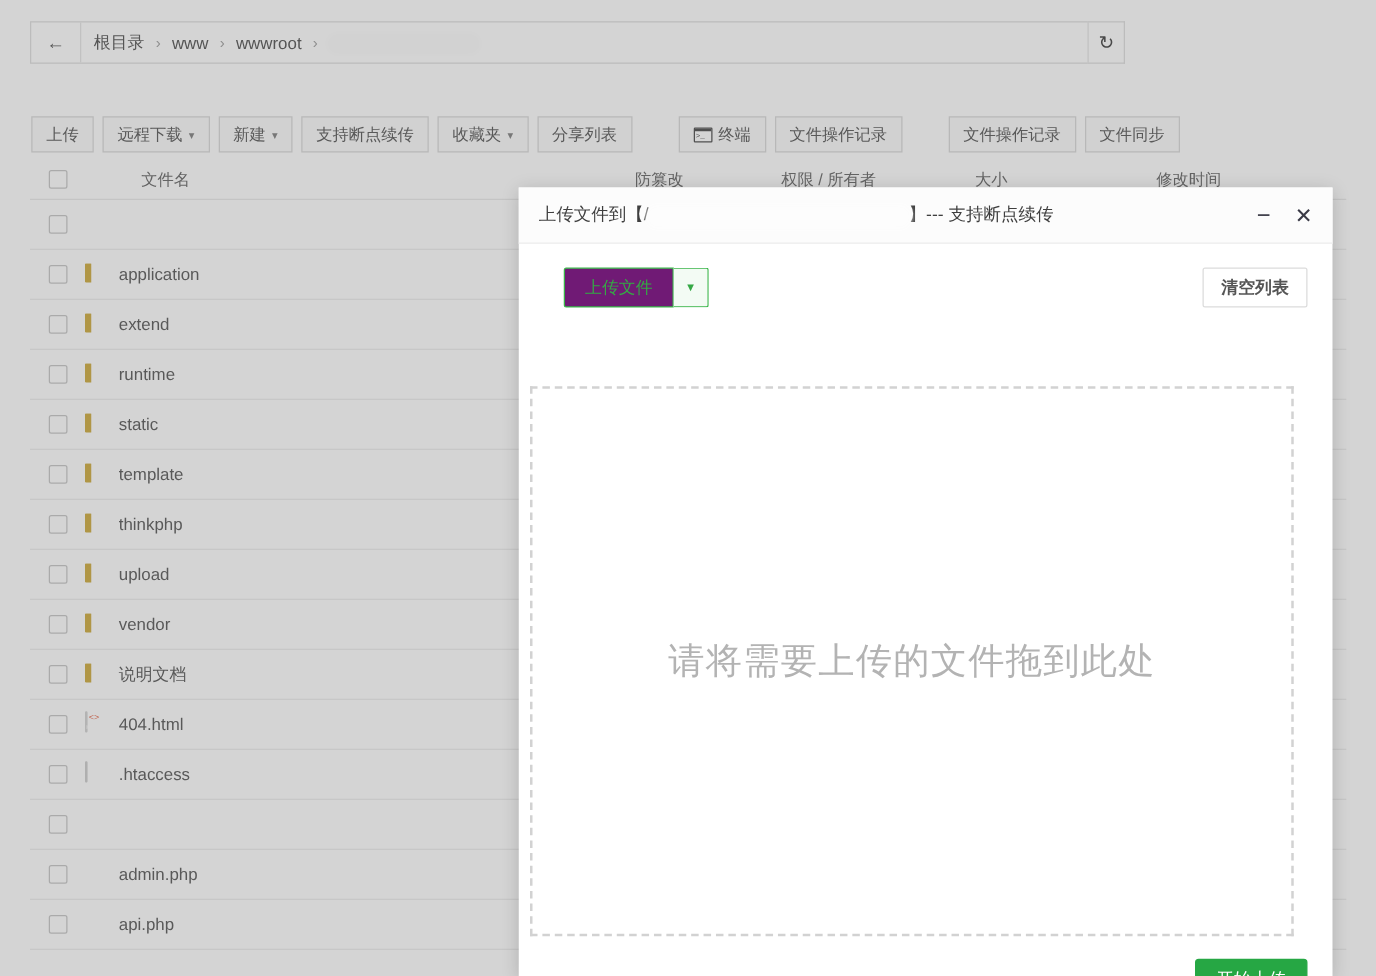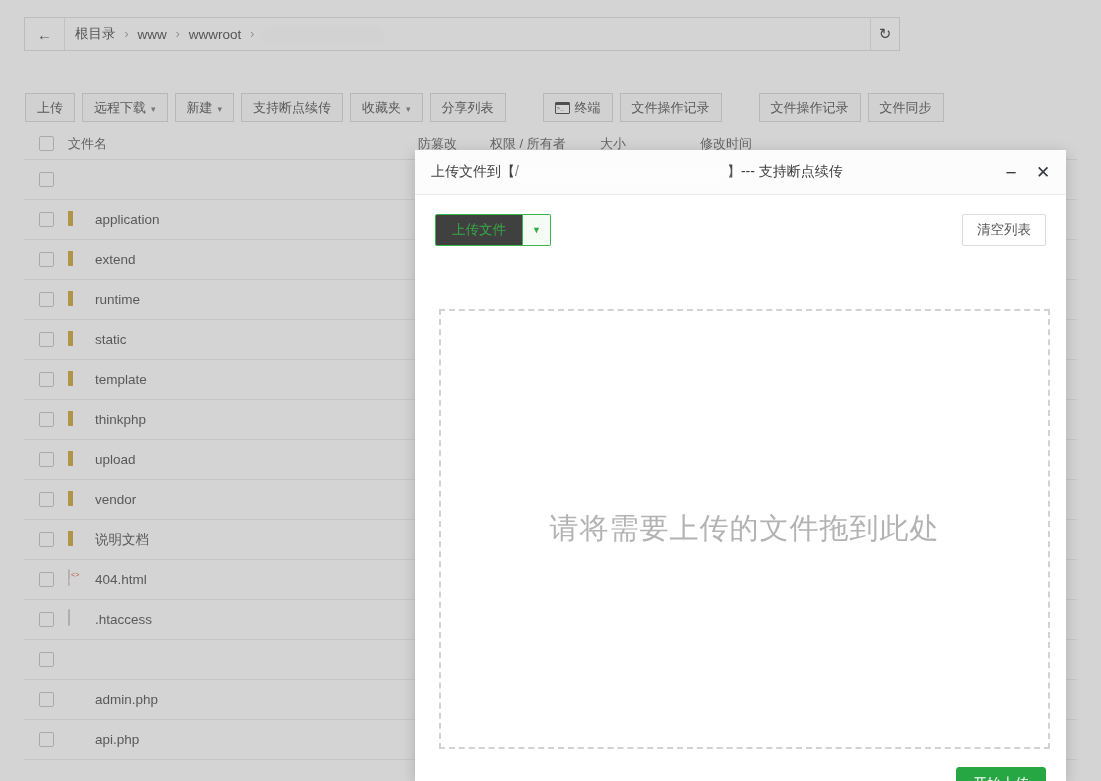--- a/index.html
+++ b/index.html
@@ -93,20 +93,21 @@
     content: ""; position: absolute; left: 2px; right: 2px; bottom: 2px;
     height: 3px; background: #fbfbfb; border-radius: 1px;
   }
 
   
   .table { position: absolute; left: 24px; top: 128px; width: 1053px; }
   .thead {
     display: flex; align-items: center;
     height: 32px; font-size: 13px; color: #5a5a5a;
     border-bottom: 1px solid #e8e8e8;
+    justify-content: space-between;
   }
   .row {
     display: flex; align-items: center;
     height: 40px; font-size: 13.5px; color: #4b4b4b;
     border-bottom: 1px solid #ececec;
   }
   .c-chk   { width: 44px; display: flex; align-items: center; padding-left: 15px; }
   .c-name  { width: 350px; display: flex; align-items: center; gap: 10px; }
   .c-prot  { width: 72px; }
   .c-perm  { width: 100px; }
@@ -195,42 +196,43 @@
     width: 18px; text-align: center;
   }
   .mini-btn { font-size: 19px; }
 
   .modal-body { padding: 18px 20px 0 20px; position: relative; height: 586px; }
   .modal-toolrow { display: flex; align-items: center; height: 34px; }
 
   .split-btn { display: inline-flex; }
   .split-main {
     height: 32px; padding: 0 16px;
-    border: 1px solid #39b549; background: #404040;
+    border: 1px solid #39b549; background: #701a75;
     color: #35a845; font-size: 13.5px;
     display: flex; align-items: center;
     border-radius: 2px 0 0 2px;
+    margin-left: 16px;
   }
   .split-caret {
     height: 32px; width: 28px;
     border: 1px solid #39b549; border-left: none; background: #f3fbf4;
     color: #35a845; font-size: 9px;
     display: flex; align-items: center; justify-content: center;
     border-radius: 0 2px 2px 0;
   }
   .clear-btn {
     margin-left: auto;
     height: 32px; padding: 0 14px;
     border: 1px solid #dcdcdc; background: #fff;
     color: #555; font-size: 13.5px;
-    display: flex; align-items: center; border-radius: 2px;
+    display: flex; align-items: center; border-radius: 2px; font-weight: bold;
   }
 
   .dropzone {
-    position: absolute; left: 24px; top: 114px;
+    position: absolute; left: 9px; top: 114px;
     width: 611px; height: 440px;
     border: 2px dashed #d2d2d2;
     display: flex; align-items: center; justify-content: center;
   }
   .dropzone-text { font-size: 29px; color: #b3b3b3; letter-spacing: 1px; }
 
   .start-btn {
     position: absolute; right: 20px; top: 572px;
     height: 34px; padding: 0 16px;
     background: #26a744; border: 1px solid #26a744; border-radius: 3px;

